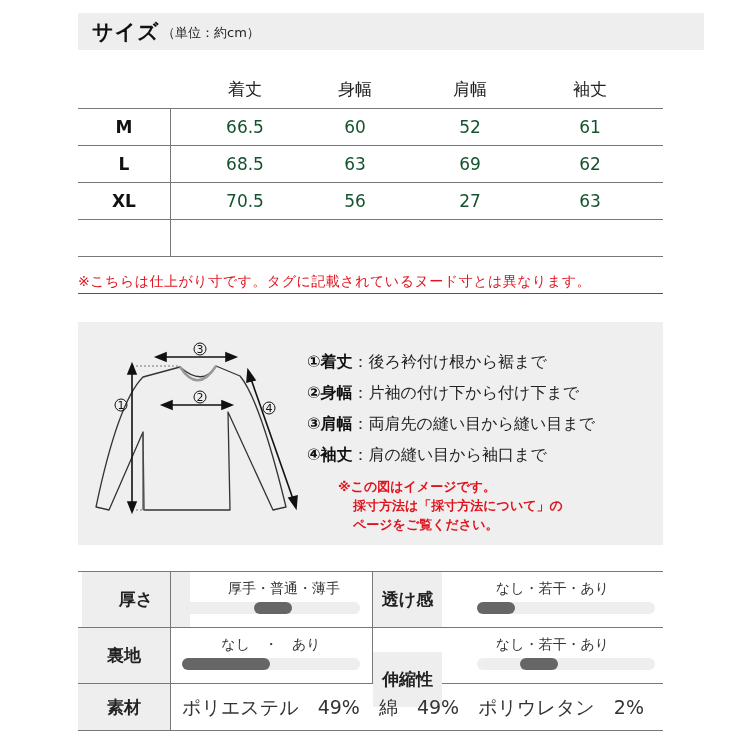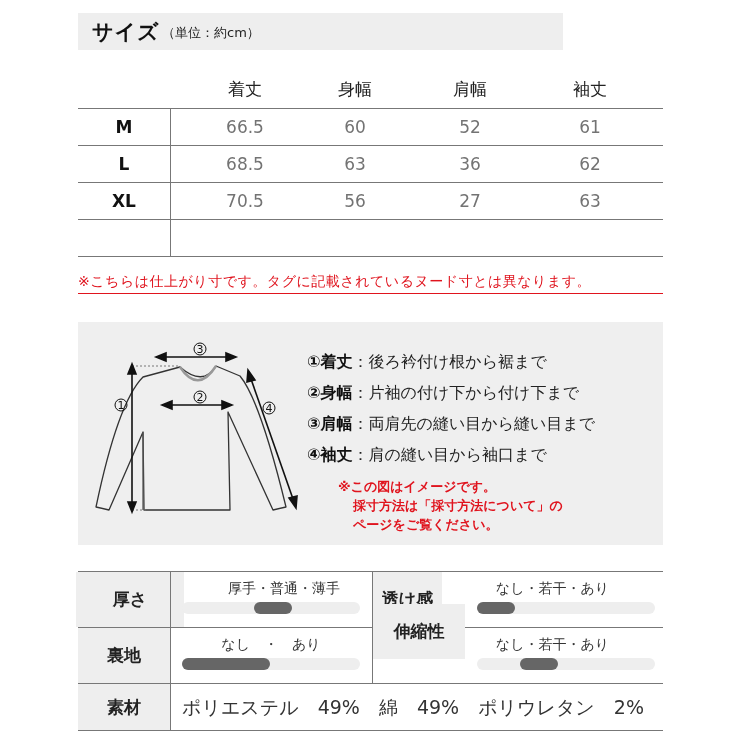--- a/index.html
+++ b/index.html
@@ -1,28 +1,28 @@
 <!DOCTYPE html>
 <html><head>
 <meta charset="utf-8">
 <style>
   html, body { margin:0; padding:0; }
   body { width:740px; height:740px; background:#ffffff; position:relative; overflow:hidden;
          font-family:"DejaVu Sans","Liberation Sans",sans-serif; color:#222; }
   .abs { position:absolute; }
   
-  .title-bar { left:78px; top:13px; width:485px; height:37px; background:#eeeeee; }
+  .title-bar { left:78px; top:13px; width:626px; height:37px; background:#eeeeee; }
   .title-main { left:14px; top:5px; font-size:21px; font-weight:bold; color:#111; letter-spacing:1px; }
   .title-sub { left:84px; top:11px; font-size:13px; color:#222; }
   
   .hline { position:absolute; left:78px; width:585px; height:1px; background:#777; }
   .vline { position:absolute; width:1px; background:#777; }
   .col-head { position:absolute; top:78px; width:100px; text-align:center; font-size:17px; color:#222; }
   .row-label { position:absolute; left:78px; width:92px; text-align:center; font-size:17px; font-weight:bold; color:#111; }
-  .cell { position:absolute; width:100px; text-align:center; font-size:17px; color:#737373; }
+  .cell { position:absolute; width:100px; text-align:center; font-size:17px; color:#14532d; }
   .note-red { left:78px; top:273px; width:585px; font-size:14px; color:#e0141e; letter-spacing:0.5px; white-space:nowrap; }
   .red-underline { left:78px; top:293px; width:585px; height:1px; background:#e0141e; }
   
   .panel { left:78px; top:322px; width:585px; height:223px; background:#efefef; }
   .legend-line { position:absolute; left:307px; font-size:16px; color:#222; white-space:nowrap; }
   .legend-line b { color:#111; }
   .red-note { position:absolute; font-size:13px; color:#e0141e; white-space:nowrap;font-weight:bold; }
   
   .lab-cell { position:absolute; background:#eeeeee; font-size:17px; font-weight:bold; color:#222; text-align:center; }
   .scale-text { position:absolute; text-align:center; font-size:14px; color:#333; white-space:pre; }
@@ -56,21 +56,21 @@
     <div class="cell" style="left:195px; top:117px">66.5</div>
     <div class="cell" style="left:305px; top:117px">60</div>
     <div class="cell" style="left:420px; top:117px">52</div>
     <div class="cell" style="left:540px; top:117px">61</div>
   </div>
 
   <div>
     <div class="row-label" style="top:154px">L</div>
     <div class="cell" style="left:195px; top:154px">68.5</div>
     <div class="cell" style="left:305px; top:154px">63</div>
-    <div class="cell" style="left:420px; top:154px">36</div>
+    <div class="cell" style="left:420px; top:154px">69</div>
     <div class="cell" style="left:540px; top:154px">62</div>
   </div>
 
   <div>
     <div class="row-label" style="top:191px">XL</div>
     <div class="cell" style="left:195px; top:191px">70.5</div>
     <div class="cell" style="left:305px; top:191px">56</div>
     <div class="cell" style="left:420px; top:191px">27</div>
     <div class="cell" style="left:540px; top:191px">63</div>
   </div>
@@ -140,41 +140,41 @@
   <div class="red-note" style="left:353px; top:497px">採寸方法は「採寸方法について」の</div>
   <div class="red-note" style="left:353px; top:516px">ページをご覧ください。</div>
 </div>
 
 <div>
   <div class="hline" style="top:571px"></div>
   <div class="hline" style="top:627px"></div>
   <div class="hline" style="top:683px"></div>
   <div class="hline" style="top:730px"></div>
 
-  <div class="lab-cell" style="left:76px; top:572px; width:108px; height:55px; line-height:55px">厚さ</div>
+  <div class="lab-cell" style="left:82px; top:572px; width:108px; height:55px; line-height:55px">厚さ</div>
   <div class="vline" style="left:170px; top:571px; height:159px"></div>
   <div class="scale-text" style="left:170px; top:580px; width:228px">厚手・普通・薄手</div>
   <div class="track" style="left:182px; top:602px; width:178px">
     <div class="thumb" style="left:72px; width:38px"></div>
   </div>
 
   <div class="vline" style="left:372px; top:571px; height:112px"></div>
   <div class="lab-cell" style="left:373px; top:572px; width:69px; height:55px; line-height:55px">透け感</div>
   <div class="scale-text" style="left:442px; top:580px; width:221px">なし・若干・あり</div>
   <div class="track" style="left:477px; top:602px; width:178px">
     <div class="thumb" style="left:0px; width:38px"></div>
   </div>
 
   <div class="lab-cell" style="left:78px; top:628px; width:92px; height:55px; line-height:55px">裏地</div>
   <div class="scale-text" style="left:170px; top:636px; width:202px">なし　・　あり</div>
   <div class="track" style="left:182px; top:658px; width:178px">
     <div class="thumb" style="left:0px; width:88px"></div>
   </div>
 
-  <div class="lab-cell" style="left:373px; top:604px; width:92px; height:55px; line-height:55px">伸縮性</div>
+  <div class="lab-cell" style="left:373px; top:652px; width:69px; height:55px; line-height:55px">伸縮性</div>
   <div class="scale-text" style="left:442px; top:636px; width:221px">なし・若干・あり</div>
   <div class="track" style="left:477px; top:658px; width:178px">
     <div class="thumb" style="left:43px; width:38px"></div>
   </div>
 
   <div class="lab-cell" style="left:78px; top:684px; width:92px; height:46px; line-height:46px">素材</div>
   <div class="material">ポリエステル　49%　綿　49%　ポリウレタン　2%</div>
 </div>
 
 </body></html>

